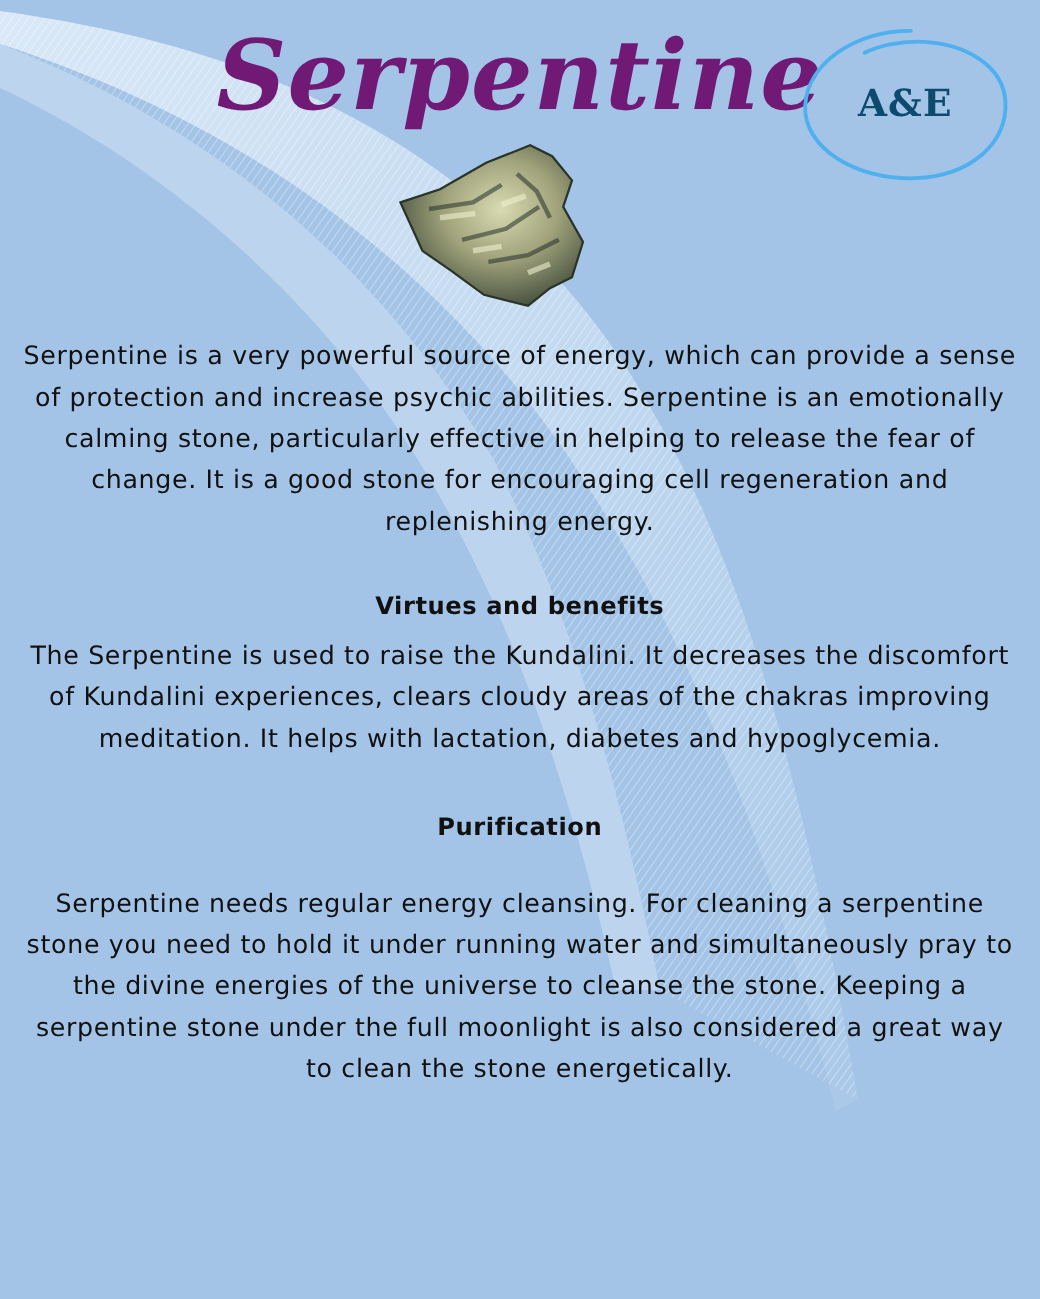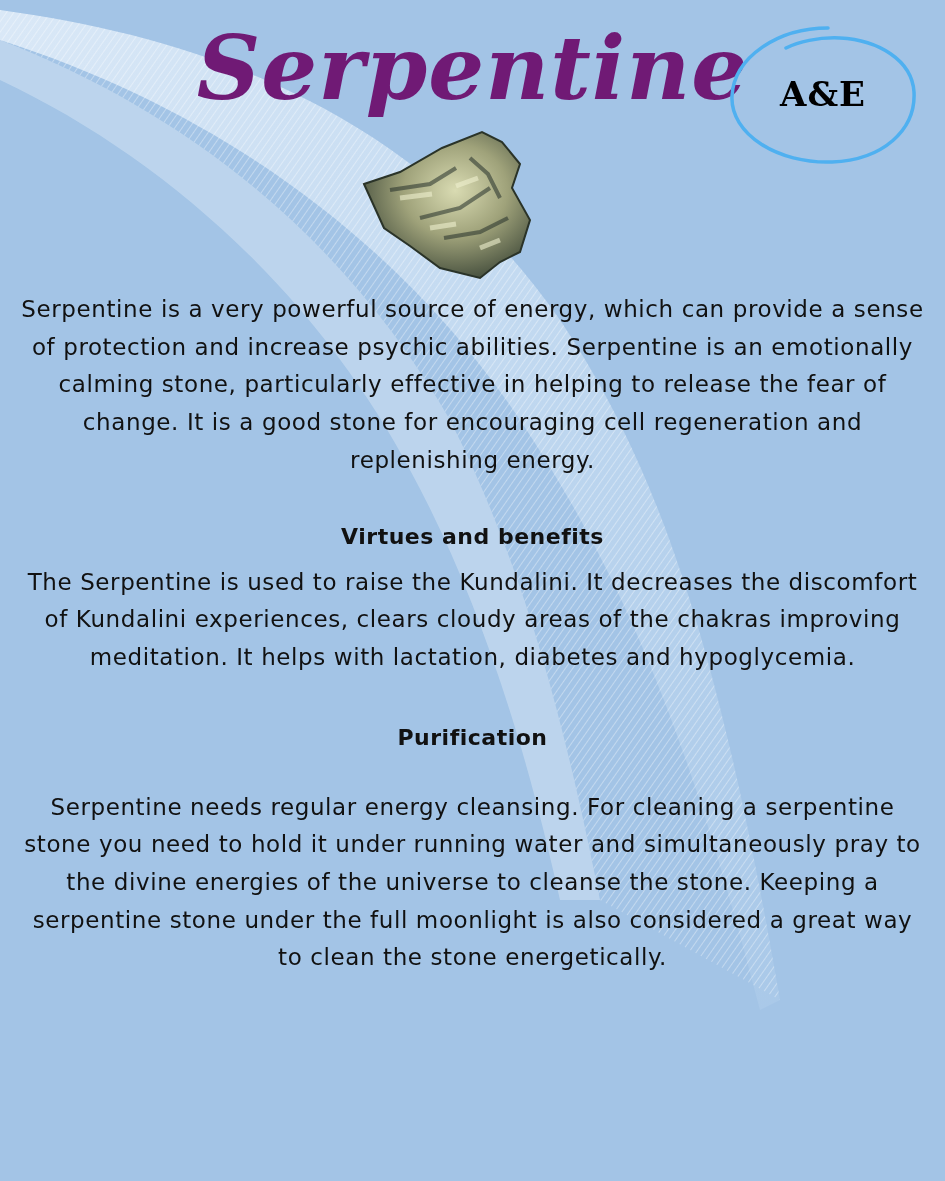--- a/index.html
+++ b/index.html
@@ -14,27 +14,27 @@
   .title {
     position: absolute; top: 8px; left: 0; width: 945px; text-align: center;
     font-family: "DejaVu Serif", serif; font-style: italic; font-weight: bold;
     font-size: 88px; line-height: 120px; letter-spacing: 1px; color: #701a75;
     z-index: 2; margin: 0;
   }
   .logo { position: absolute; left: 728px; top: 22px; width: 190px; height: 146px; z-index: 2; }
   .logo-text {
     position: absolute; left: 0; top: 52px; width: 190px; text-align: center;
     font-family: "DejaVu Serif", serif; font-weight: bold; font-size: 34px;
-    color: #000000; letter-spacing: 1px;
+    color: #0c4a6e; letter-spacing: 1px;
   }
   .stone { position: absolute; left: 360px; top: 128px; width: 180px; height: 158px; z-index: 2; }
   .content { position: absolute; left: 0; top: 290px; width: 945px; z-index: 2; text-align: center; }
   .para { margin: 0 auto; font-size: 23px; line-height: 37.7px; letter-spacing: 0.6px; width: 905px; }
   .heading { margin: 12px; font-weight: bold; font-size: 22px; line-height: 30px; letter-spacing: 0.5px; }
-  .p1 { margin-top: 1px; }
+  .p1 { margin-top: 16px; }
   .h1 { margin-top: 42px; }
   .p2 { }
   .h2 { margin-top: 46px; }
   .p3 { margin-top: 36px; }
 </style>
 </head>
 <body>
 
 <svg class="bg-swoosh" viewBox="0 0 945 1181" xmlns="http://www.w3.org/2000/svg">
   <defs>

